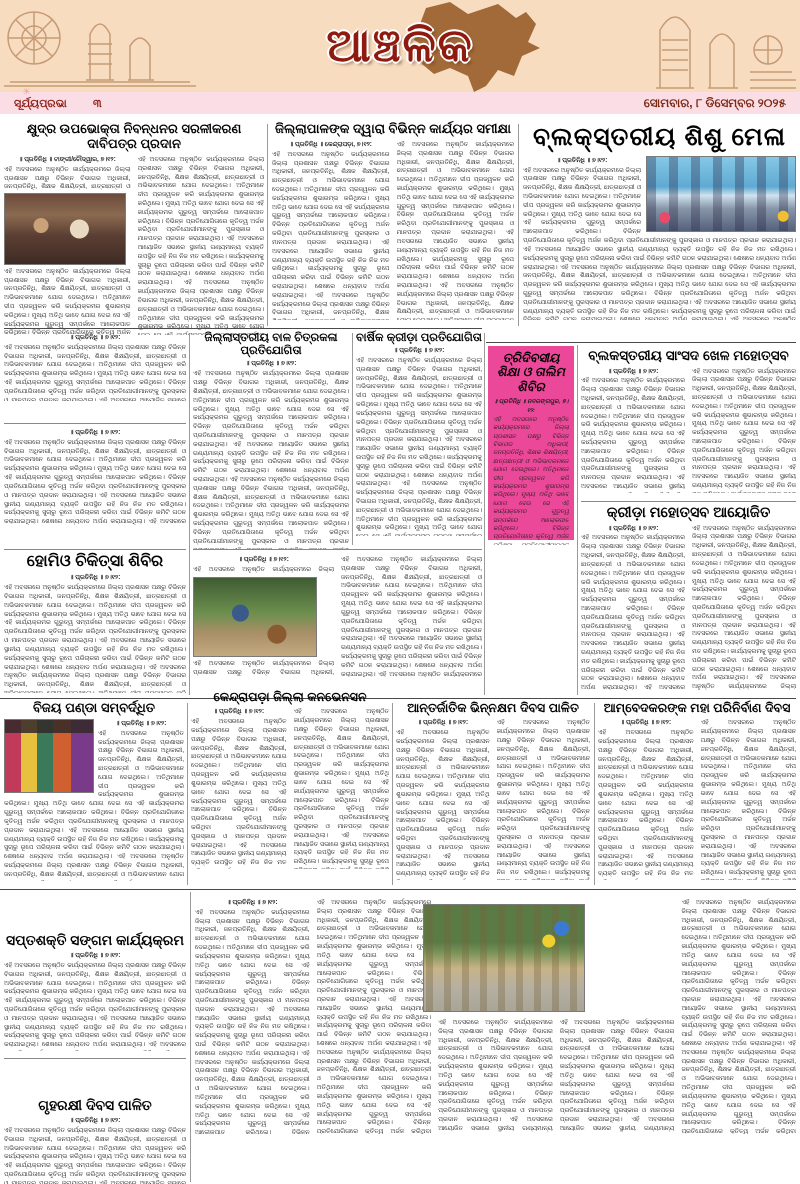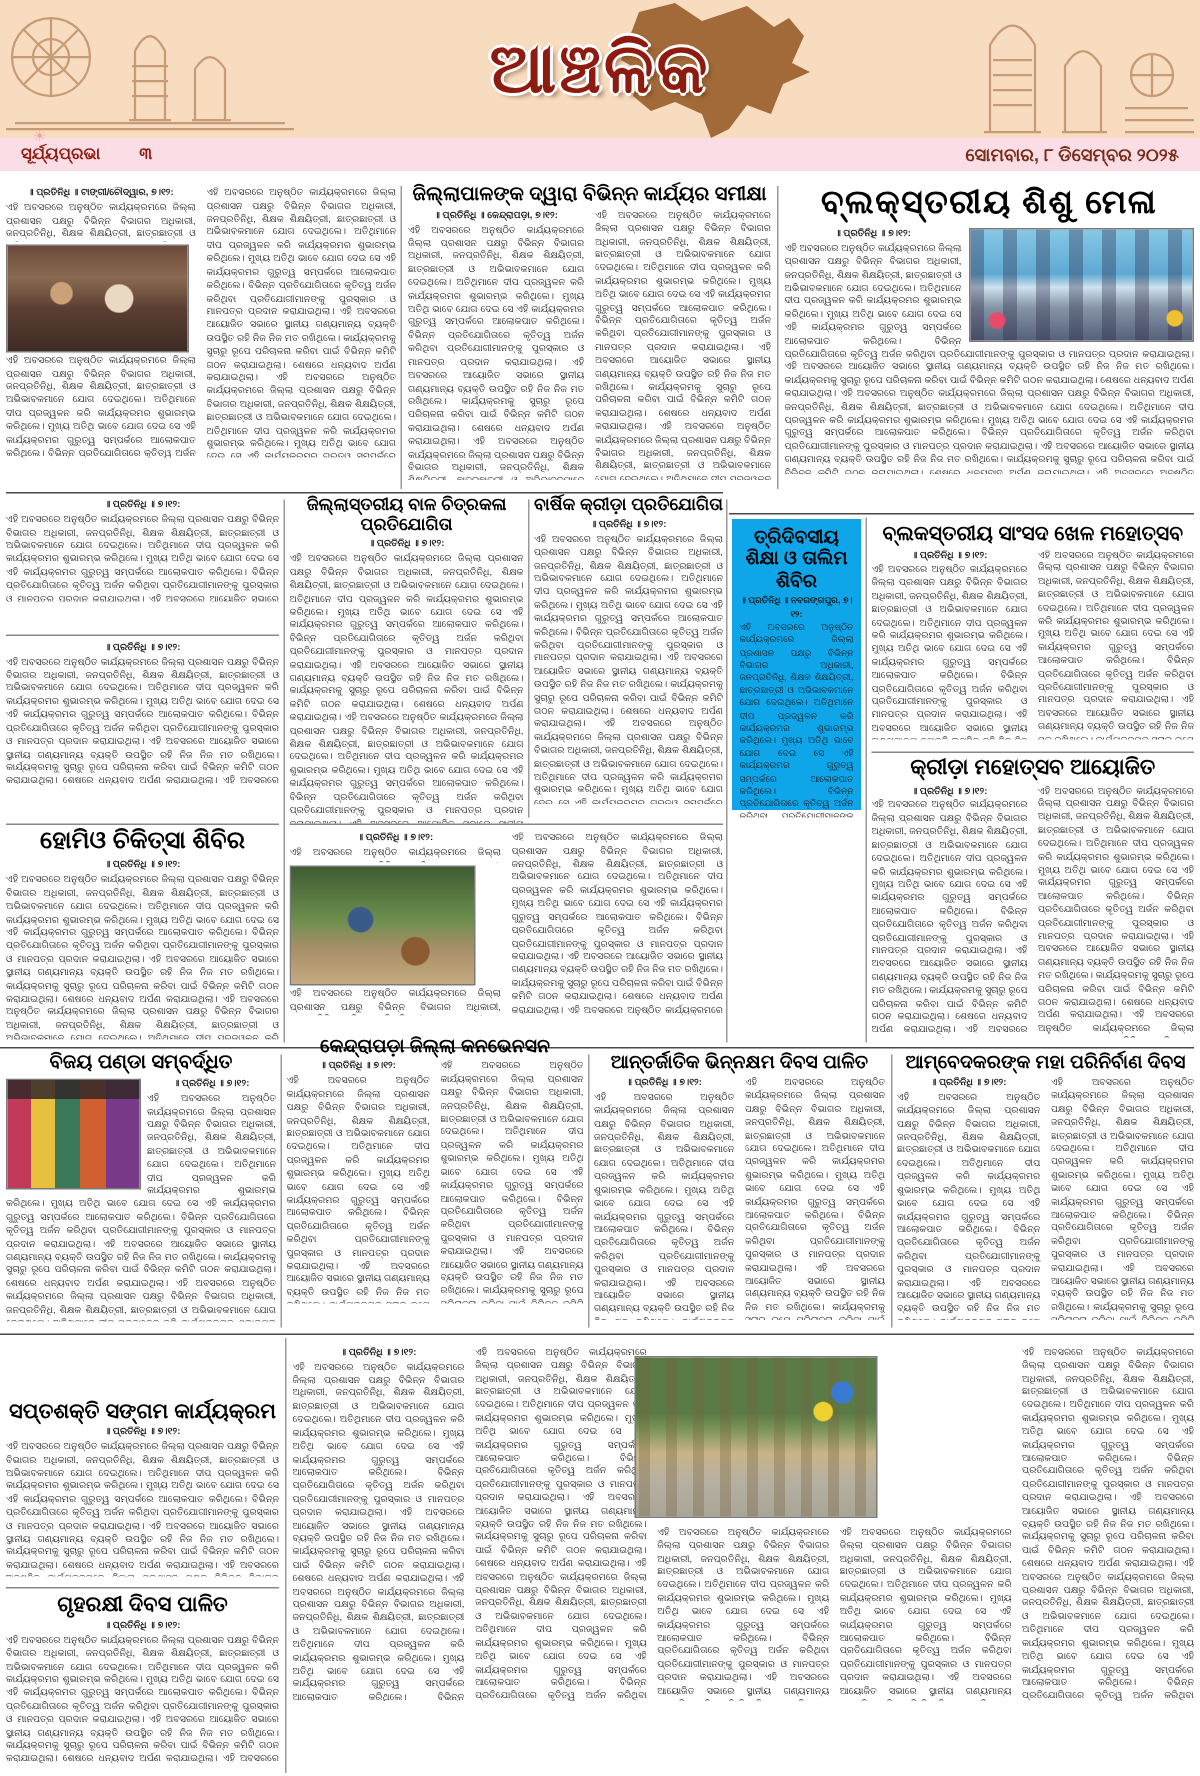--- a/index.html
+++ b/index.html
@@ -26,21 +26,21 @@
   .byline{display:block;font-weight:bold;text-align:center;margin-bottom:1px;}
   .cols{display:flex;gap:7px;}
   .cols>.body{flex:1;}
   .pretext{overflow:hidden;}
   .photo{border:1px solid #7a7a7a;box-sizing:border-box;}
   .ph-abs{position:absolute;}
   .fl{float:left;margin:0 4px 2px 0;}
   .fr{float:right;margin:0 0 2px 5px;}
   .vl{position:absolute;width:1px;background:#9a9a9a;}
   .hr1{position:absolute;height:1px;background:#4a4a4a;}
-  .pinkbox{background:#0ea5e9;box-sizing:border-box;padding:5px 5px;}
+  .pinkbox{background:#ec4899;box-sizing:border-box;padding:5px 5px;font-style:italic;}
   .ph1{background:radial-gradient(circle at 62% 50%,#ead9c2 0 9px,transparent 10px),
        radial-gradient(circle at 30% 45%,#caa27a 0 7px,transparent 8px),
        linear-gradient(180deg,#6d4b3c 0%,#8a6a50 30%,#5b3e33 60%,#3e2b24 100%);}
   .ph2{background:radial-gradient(circle at 12% 82%,#e84a6a 0 5px,transparent 6px),
        radial-gradient(circle at 92% 80%,#f0c030 0 5px,transparent 6px),
        repeating-linear-gradient(90deg,rgba(40,40,70,.35) 0 9px,transparent 9px 22px),
        linear-gradient(180deg,#86c8e6 0%,#5fa9d2 40%,#cfe2ee 52%,#8795a8 70%,#55607a 100%);}
   .ph3{background:radial-gradient(circle at 68% 72%,#8a5a30 0 9px,transparent 10px),
        radial-gradient(circle at 38% 45%,#3a5a8a 0 8px,transparent 9px),
        linear-gradient(180deg,#3f5c33 0%,#6c8f4e 45%,#a98f68 70%,#c4aa80 100%);}
@@ -87,20 +87,21 @@
   <div class="datebar">
     <div style="display:flex;align-items:center;">
       <span class="sunburst">☀</span>
       <span class="edition">ସୂର୍ଯ୍ୟପ୍ରଭା</span>
       <span class="pagenum">୩</span>
     </div>
     <span class="dateline">ସୋମବାର, ୮ ଡିସେମ୍ବର ୨୦୨୫</span>
   </div>
 
   <section class="art" style="left:4px;top:122px;width:260px;height:204px;">
+    <div class="hl" style="font-size:13px;">କ୍ଷୁଦ୍ର ଉପଭୋକ୍ତା ନିବନ୍ଧନର ସରଳୀକରଣ ଦାବିପତ୍ର ପ୍ରଦାନ</div>
     <div class="cols" style="height:180px;margin-top:3px;">
       <div class="body">
         <span class="byline">॥ ପ୍ରତିନିଧି ॥ ଟାଙ୍ଗୀ/ଚୌଦ୍ୱାର, ୭।୧୨:</span>
         <span class="pretext" style="display:block;height:26px;">ଏହି ଅବସରରେ ଅନୁଷ୍ଠିତ କାର୍ଯ୍ୟକ୍ରମରେ ଜିଲ୍ଲା ପ୍ରଶାସନ ପକ୍ଷରୁ ବିଭିନ୍ନ ବିଭାଗର ଅଧିକାରୀ, ଜନପ୍ରତିନିଧି, ଶିକ୍ଷକ ଶିକ୍ଷୟିତ୍ରୀ, ଛାତ୍ରଛାତ୍ରୀ ଓ ଅଭିଭାବକମାନେ ଯୋଗ ଦେଇଥିଲେ। ଅତିଥିମାନେ ଦୀପ ପ୍ରଜ୍ୱଳନ କରି କାର୍ଯ୍ୟକ୍ରମର ଶୁଭାରମ୍ଭ କରିଥିଲେ। ମୁଖ୍ୟ ଅତିଥି ଭାବେ ଯୋଗ ଦେଇ ସେ ଏହି କାର୍ଯ୍ୟକ୍ରମର ଗୁରୁତ୍ୱ ସମ୍ପର୍କରେ ଆଲୋକପାତ କରିଥିଲେ। ବିଭିନ୍ନ ପ୍ରତିଯୋଗିତାରେ କୃତିତ୍ୱ ଅର୍ଜନ କରିଥିବା ପ୍ରତିଯୋଗୀମାନଙ୍କୁ ପୁରସ୍କାର ଓ ମାନପତ୍ର ପ୍ରଦାନ କରାଯାଇଥିଲା। ଏହି ଅବସରରେ ଆୟୋଜିତ ସଭାରେ ସ୍ଥାନୀୟ ଗଣ୍ୟମାନ୍ୟ ବ୍ୟକ୍ତି ଉପସ୍ଥିତ ରହି ନିଜ ନିଜ ମତ ରଖିଥିଲେ। କାର୍ଯ୍ୟକ୍ରମକୁ ସୁଚାରୁ ରୂପେ ପରିଚାଳନା କରିବା ପାଇଁ ବିଭିନ୍ନ କମିଟି ଗଠନ କରାଯାଇଥିଲା। ଶେଷରେ ଧନ୍ୟବାଦ ଅର୍ପଣ କରାଯାଇଥିଲା।</span>
         <div class="photo ph1" style="width:122px;height:72px;margin:2px 0;"></div>
         <span>ଏହି ଅବସରରେ ଅନୁଷ୍ଠିତ କାର୍ଯ୍ୟକ୍ରମରେ ଜିଲ୍ଲା ପ୍ରଶାସନ ପକ୍ଷରୁ ବିଭିନ୍ନ ବିଭାଗର ଅଧିକାରୀ, ଜନପ୍ରତିନିଧି, ଶିକ୍ଷକ ଶିକ୍ଷୟିତ୍ରୀ, ଛାତ୍ରଛାତ୍ରୀ ଓ ଅଭିଭାବକମାନେ ଯୋଗ ଦେଇଥିଲେ। ଅତିଥିମାନେ ଦୀପ ପ୍ରଜ୍ୱଳନ କରି କାର୍ଯ୍ୟକ୍ରମର ଶୁଭାରମ୍ଭ କରିଥିଲେ। ମୁଖ୍ୟ ଅତିଥି ଭାବେ ଯୋଗ ଦେଇ ସେ ଏହି କାର୍ଯ୍ୟକ୍ରମର ଗୁରୁତ୍ୱ ସମ୍ପର୍କରେ ଆଲୋକପାତ କରିଥିଲେ। ବିଭିନ୍ନ ପ୍ରତିଯୋଗିତାରେ କୃତିତ୍ୱ ଅର୍ଜନ କରିଥିବା ପ୍ରତିଯୋଗୀମାନଙ୍କୁ ପୁରସ୍କାର ଓ ମାନପତ୍ର ପ୍ରଦାନ କରାଯାଇଥିଲା। ଏହି ଅବସରରେ ଆୟୋଜିତ ସଭାରେ ସ୍ଥାନୀୟ ଗଣ୍ୟମାନ୍ୟ ବ୍ୟକ୍ତି ଉପସ୍ଥିତ ରହି ନିଜ ନିଜ ମତ ରଖିଥିଲେ। କାର୍ଯ୍ୟକ୍ରମକୁ ସୁଚାରୁ ରୂପେ ପରିଚାଳନା କରିବା ପାଇଁ ବିଭିନ୍ନ କମିଟି ଗଠନ କରାଯାଇଥିଲା। ଶେଷରେ ଧନ୍ୟବାଦ ଅର୍ପଣ କରାଯାଇଥିଲା।</span>
       </div>
       <div class="body">ଏହି ଅବସରରେ ଅନୁଷ୍ଠିତ କାର୍ଯ୍ୟକ୍ରମରେ ଜିଲ୍ଲା ପ୍ରଶାସନ ପକ୍ଷରୁ ବିଭିନ୍ନ ବିଭାଗର ଅଧିକାରୀ, ଜନପ୍ରତିନିଧି, ଶିକ୍ଷକ ଶିକ୍ଷୟିତ୍ରୀ, ଛାତ୍ରଛାତ୍ରୀ ଓ ଅଭିଭାବକମାନେ ଯୋଗ ଦେଇଥିଲେ। ଅତିଥିମାନେ ଦୀପ ପ୍ରଜ୍ୱଳନ କରି କାର୍ଯ୍ୟକ୍ରମର ଶୁଭାରମ୍ଭ କରିଥିଲେ। ମୁଖ୍ୟ ଅତିଥି ଭାବେ ଯୋଗ ଦେଇ ସେ ଏହି କାର୍ଯ୍ୟକ୍ରମର ଗୁରୁତ୍ୱ ସମ୍ପର୍କରେ ଆଲୋକପାତ କରିଥିଲେ। ବିଭିନ୍ନ ପ୍ରତିଯୋଗିତାରେ କୃତିତ୍ୱ ଅର୍ଜନ କରିଥିବା ପ୍ରତିଯୋଗୀମାନଙ୍କୁ ପୁରସ୍କାର ଓ ମାନପତ୍ର ପ୍ରଦାନ କରାଯାଇଥିଲା। ଏହି ଅବସରରେ ଆୟୋଜିତ ସଭାରେ ସ୍ଥାନୀୟ ଗଣ୍ୟମାନ୍ୟ ବ୍ୟକ୍ତି ଉପସ୍ଥିତ ରହି ନିଜ ନିଜ ମତ ରଖିଥିଲେ। କାର୍ଯ୍ୟକ୍ରମକୁ ସୁଚାରୁ ରୂପେ ପରିଚାଳନା କରିବା ପାଇଁ ବିଭିନ୍ନ କମିଟି ଗଠନ କରାଯାଇଥିଲା। ଶେଷରେ ଧନ୍ୟବାଦ ଅର୍ପଣ କରାଯାଇଥିଲା। ଏହି ଅବସରରେ ଅନୁଷ୍ଠିତ କାର୍ଯ୍ୟକ୍ରମରେ ଜିଲ୍ଲା ପ୍ରଶାସନ ପକ୍ଷରୁ ବିଭିନ୍ନ ବିଭାଗର ଅଧିକାରୀ, ଜନପ୍ରତିନିଧି, ଶିକ୍ଷକ ଶିକ୍ଷୟିତ୍ରୀ, ଛାତ୍ରଛାତ୍ରୀ ଓ ଅଭିଭାବକମାନେ ଯୋଗ ଦେଇଥିଲେ। ଅତିଥିମାନେ ଦୀପ ପ୍ରଜ୍ୱଳନ କରି କାର୍ଯ୍ୟକ୍ରମର ଶୁଭାରମ୍ଭ କରିଥିଲେ। ମୁଖ୍ୟ ଅତିଥି ଭାବେ ଯୋଗ ଦେଇ ସେ ଏହି କାର୍ଯ୍ୟକ୍ରମର ଗୁରୁତ୍ୱ ସମ୍ପର୍କରେ ଆଲୋକପାତ କରିଥିଲେ। ବିଭିନ୍ନ ପ୍ରତିଯୋଗିତାରେ କୃତିତ୍ୱ ଅର୍ଜନ କରିଥିବା ପ୍ରତିଯୋଗୀମାନଙ୍କୁ ପୁରସ୍କାର ଓ ମାନପତ୍ର ପ୍ରଦାନ କରାଯାଇଥିଲା। ଏହି ଅବସରରେ ଆୟୋଜିତ ସଭାରେ ସ୍ଥାନୀୟ ଗଣ୍ୟମାନ୍ୟ ବ୍ୟକ୍ତି ଉପସ୍ଥିତ ରହି ନିଜ ନିଜ ମତ ରଖିଥିଲେ। କାର୍ଯ୍ୟକ୍ରମକୁ ସୁଚାରୁ ରୂପେ ପରିଚାଳନା କରିବା ପାଇଁ ବିଭିନ୍ନ କମିଟି ଗଠନ କରାଯାଇଥିଲା। ଶେଷରେ ଧନ୍ୟବାଦ ଅର୍ପଣ କରାଯାଇଥିଲା।</div>
     </div>
   </section>
@@ -114,21 +115,21 @@
         <span class="byline">॥ ପ୍ରତିନିଧି ॥ କେନ୍ଦ୍ରାପଡ଼ା, ୭।୧୨:</span>
         <span>ଏହି ଅବସରରେ ଅନୁଷ୍ଠିତ କାର୍ଯ୍ୟକ୍ରମରେ ଜିଲ୍ଲା ପ୍ରଶାସନ ପକ୍ଷରୁ ବିଭିନ୍ନ ବିଭାଗର ଅଧିକାରୀ, ଜନପ୍ରତିନିଧି, ଶିକ୍ଷକ ଶିକ୍ଷୟିତ୍ରୀ, ଛାତ୍ରଛାତ୍ରୀ ଓ ଅଭିଭାବକମାନେ ଯୋଗ ଦେଇଥିଲେ। ଅତିଥିମାନେ ଦୀପ ପ୍ରଜ୍ୱଳନ କରି କାର୍ଯ୍ୟକ୍ରମର ଶୁଭାରମ୍ଭ କରିଥିଲେ। ମୁଖ୍ୟ ଅତିଥି ଭାବେ ଯୋଗ ଦେଇ ସେ ଏହି କାର୍ଯ୍ୟକ୍ରମର ଗୁରୁତ୍ୱ ସମ୍ପର୍କରେ ଆଲୋକପାତ କରିଥିଲେ। ବିଭିନ୍ନ ପ୍ରତିଯୋଗିତାରେ କୃତିତ୍ୱ ଅର୍ଜନ କରିଥିବା ପ୍ରତିଯୋଗୀମାନଙ୍କୁ ପୁରସ୍କାର ଓ ମାନପତ୍ର ପ୍ରଦାନ କରାଯାଇଥିଲା। ଏହି ଅବସରରେ ଆୟୋଜିତ ସଭାରେ ସ୍ଥାନୀୟ ଗଣ୍ୟମାନ୍ୟ ବ୍ୟକ୍ତି ଉପସ୍ଥିତ ରହି ନିଜ ନିଜ ମତ ରଖିଥିଲେ। କାର୍ଯ୍ୟକ୍ରମକୁ ସୁଚାରୁ ରୂପେ ପରିଚାଳନା କରିବା ପାଇଁ ବିଭିନ୍ନ କମିଟି ଗଠନ କରାଯାଇଥିଲା। ଶେଷରେ ଧନ୍ୟବାଦ ଅର୍ପଣ କରାଯାଇଥିଲା। ଏହି ଅବସରରେ ଅନୁଷ୍ଠିତ କାର୍ଯ୍ୟକ୍ରମରେ ଜିଲ୍ଲା ପ୍ରଶାସନ ପକ୍ଷରୁ ବିଭିନ୍ନ ବିଭାଗର ଅଧିକାରୀ, ଜନପ୍ରତିନିଧି, ଶିକ୍ଷକ ଶିକ୍ଷୟିତ୍ରୀ, ଛାତ୍ରଛାତ୍ରୀ ଓ ଅଭିଭାବକମାନେ ଯୋଗ ଦେଇଥିଲେ। ଅତିଥିମାନେ ଦୀପ ପ୍ରଜ୍ୱଳନ କରି କାର୍ଯ୍ୟକ୍ରମର ଶୁଭାରମ୍ଭ କରିଥିଲେ। ମୁଖ୍ୟ ଅତିଥି ଭାବେ ଯୋଗ ଦେଇ ସେ ଏହି କାର୍ଯ୍ୟକ୍ରମର ଗୁରୁତ୍ୱ ସମ୍ପର୍କରେ ଆଲୋକପାତ କରିଥିଲେ। ବିଭିନ୍ନ ପ୍ରତିଯୋଗିତାରେ କୃତିତ୍ୱ ଅର୍ଜନ କରିଥିବା ପ୍ରତିଯୋଗୀମାନଙ୍କୁ ପୁରସ୍କାର ଓ ମାନପତ୍ର ପ୍ରଦାନ କରାଯାଇଥିଲା। ଏହି ଅବସରରେ ଆୟୋଜିତ ସଭାରେ ସ୍ଥାନୀୟ ଗଣ୍ୟମାନ୍ୟ ବ୍ୟକ୍ତି ଉପସ୍ଥିତ ରହି ନିଜ ନିଜ ମତ ରଖିଥିଲେ। କାର୍ଯ୍ୟକ୍ରମକୁ ସୁଚାରୁ ରୂପେ ପରିଚାଳନା କରିବା ପାଇଁ ବିଭିନ୍ନ କମିଟି ଗଠନ କରାଯାଇଥିଲା। ଶେଷରେ ଧନ୍ୟବାଦ ଅର୍ପଣ କରାଯାଇଥିଲା।</span>
       </div>
       <div class="body">ଏହି ଅବସରରେ ଅନୁଷ୍ଠିତ କାର୍ଯ୍ୟକ୍ରମରେ ଜିଲ୍ଲା ପ୍ରଶାସନ ପକ୍ଷରୁ ବିଭିନ୍ନ ବିଭାଗର ଅଧିକାରୀ, ଜନପ୍ରତିନିଧି, ଶିକ୍ଷକ ଶିକ୍ଷୟିତ୍ରୀ, ଛାତ୍ରଛାତ୍ରୀ ଓ ଅଭିଭାବକମାନେ ଯୋଗ ଦେଇଥିଲେ। ଅତିଥିମାନେ ଦୀପ ପ୍ରଜ୍ୱଳନ କରି କାର୍ଯ୍ୟକ୍ରମର ଶୁଭାରମ୍ଭ କରିଥିଲେ। ମୁଖ୍ୟ ଅତିଥି ଭାବେ ଯୋଗ ଦେଇ ସେ ଏହି କାର୍ଯ୍ୟକ୍ରମର ଗୁରୁତ୍ୱ ସମ୍ପର୍କରେ ଆଲୋକପାତ କରିଥିଲେ। ବିଭିନ୍ନ ପ୍ରତିଯୋଗିତାରେ କୃତିତ୍ୱ ଅର୍ଜନ କରିଥିବା ପ୍ରତିଯୋଗୀମାନଙ୍କୁ ପୁରସ୍କାର ଓ ମାନପତ୍ର ପ୍ରଦାନ କରାଯାଇଥିଲା। ଏହି ଅବସରରେ ଆୟୋଜିତ ସଭାରେ ସ୍ଥାନୀୟ ଗଣ୍ୟମାନ୍ୟ ବ୍ୟକ୍ତି ଉପସ୍ଥିତ ରହି ନିଜ ନିଜ ମତ ରଖିଥିଲେ। କାର୍ଯ୍ୟକ୍ରମକୁ ସୁଚାରୁ ରୂପେ ପରିଚାଳନା କରିବା ପାଇଁ ବିଭିନ୍ନ କମିଟି ଗଠନ କରାଯାଇଥିଲା। ଶେଷରେ ଧନ୍ୟବାଦ ଅର୍ପଣ କରାଯାଇଥିଲା। ଏହି ଅବସରରେ ଅନୁଷ୍ଠିତ କାର୍ଯ୍ୟକ୍ରମରେ ଜିଲ୍ଲା ପ୍ରଶାସନ ପକ୍ଷରୁ ବିଭିନ୍ନ ବିଭାଗର ଅଧିକାରୀ, ଜନପ୍ରତିନିଧି, ଶିକ୍ଷକ ଶିକ୍ଷୟିତ୍ରୀ, ଛାତ୍ରଛାତ୍ରୀ ଓ ଅଭିଭାବକମାନେ ଯୋଗ ଦେଇଥିଲେ। ଅତିଥିମାନେ ଦୀପ ପ୍ରଜ୍ୱଳନ କରି କାର୍ଯ୍ୟକ୍ରମର ଶୁଭାରମ୍ଭ କରିଥିଲେ। ମୁଖ୍ୟ ଅତିଥି ଭାବେ ଯୋଗ ଦେଇ ସେ ଏହି କାର୍ଯ୍ୟକ୍ରମର ଗୁରୁତ୍ୱ ସମ୍ପର୍କରେ ଆଲୋକପାତ କରିଥିଲେ। ବିଭିନ୍ନ ପ୍ରତିଯୋଗିତାରେ କୃତିତ୍ୱ ଅର୍ଜନ କରିଥିବା ପ୍ରତିଯୋଗୀମାନଙ୍କୁ ପୁରସ୍କାର ଓ ମାନପତ୍ର ପ୍ରଦାନ କରାଯାଇଥିଲା। ଏହି ଅବସରରେ ଆୟୋଜିତ ସଭାରେ ସ୍ଥାନୀୟ ଗଣ୍ୟମାନ୍ୟ ବ୍ୟକ୍ତି ଉପସ୍ଥିତ ରହି ନିଜ ନିଜ ମତ ରଖିଥିଲେ। କାର୍ଯ୍ୟକ୍ରମକୁ ସୁଚାରୁ ରୂପେ ପରିଚାଳନା କରିବା ପାଇଁ ବିଭିନ୍ନ କମିଟି ଗଠନ କରାଯାଇଥିଲା। ଶେଷରେ ଧନ୍ୟବାଦ ଅର୍ପଣ କରାଯାଇଥିଲା।</div>
     </div>
   </section>
 
   <i class="vl" style="left:518px;top:124px;height:202px;"></i>
 
   <section class="art" style="left:523px;top:122px;width:273px;height:204px;">
-    <div class="hl" style="font-size:22px;letter-spacing:1px;">ବ୍ଲକ୍‌ସ୍ତରୀୟ ଶିଶୁ ମେଳା</div>
+    <div class="hl" style="font-size:25px;letter-spacing:1px;">ବ୍ଲକ୍‌ସ୍ତରୀୟ ଶିଶୁ ମେଳା</div>
     <div class="body" style="height:164px;margin-top:5px;">
       <div class="photo ph2 fr" style="width:150px;height:76px;"></div>
       <span class="byline">॥ ପ୍ରତିନିଧି ॥ ୭।୧୨:</span>
       <span>ଏହି ଅବସରରେ ଅନୁଷ୍ଠିତ କାର୍ଯ୍ୟକ୍ରମରେ ଜିଲ୍ଲା ପ୍ରଶାସନ ପକ୍ଷରୁ ବିଭିନ୍ନ ବିଭାଗର ଅଧିକାରୀ, ଜନପ୍ରତିନିଧି, ଶିକ୍ଷକ ଶିକ୍ଷୟିତ୍ରୀ, ଛାତ୍ରଛାତ୍ରୀ ଓ ଅଭିଭାବକମାନେ ଯୋଗ ଦେଇଥିଲେ। ଅତିଥିମାନେ ଦୀପ ପ୍ରଜ୍ୱଳନ କରି କାର୍ଯ୍ୟକ୍ରମର ଶୁଭାରମ୍ଭ କରିଥିଲେ। ମୁଖ୍ୟ ଅତିଥି ଭାବେ ଯୋଗ ଦେଇ ସେ ଏହି କାର୍ଯ୍ୟକ୍ରମର ଗୁରୁତ୍ୱ ସମ୍ପର୍କରେ ଆଲୋକପାତ କରିଥିଲେ। ବିଭିନ୍ନ ପ୍ରତିଯୋଗିତାରେ କୃତିତ୍ୱ ଅର୍ଜନ କରିଥିବା ପ୍ରତିଯୋଗୀମାନଙ୍କୁ ପୁରସ୍କାର ଓ ମାନପତ୍ର ପ୍ରଦାନ କରାଯାଇଥିଲା। ଏହି ଅବସରରେ ଆୟୋଜିତ ସଭାରେ ସ୍ଥାନୀୟ ଗଣ୍ୟମାନ୍ୟ ବ୍ୟକ୍ତି ଉପସ୍ଥିତ ରହି ନିଜ ନିଜ ମତ ରଖିଥିଲେ। କାର୍ଯ୍ୟକ୍ରମକୁ ସୁଚାରୁ ରୂପେ ପରିଚାଳନା କରିବା ପାଇଁ ବିଭିନ୍ନ କମିଟି ଗଠନ କରାଯାଇଥିଲା। ଶେଷରେ ଧନ୍ୟବାଦ ଅର୍ପଣ କରାଯାଇଥିଲା। ଏହି ଅବସରରେ ଅନୁଷ୍ଠିତ କାର୍ଯ୍ୟକ୍ରମରେ ଜିଲ୍ଲା ପ୍ରଶାସନ ପକ୍ଷରୁ ବିଭିନ୍ନ ବିଭାଗର ଅଧିକାରୀ, ଜନପ୍ରତିନିଧି, ଶିକ୍ଷକ ଶିକ୍ଷୟିତ୍ରୀ, ଛାତ୍ରଛାତ୍ରୀ ଓ ଅଭିଭାବକମାନେ ଯୋଗ ଦେଇଥିଲେ। ଅତିଥିମାନେ ଦୀପ ପ୍ରଜ୍ୱଳନ କରି କାର୍ଯ୍ୟକ୍ରମର ଶୁଭାରମ୍ଭ କରିଥିଲେ। ମୁଖ୍ୟ ଅତିଥି ଭାବେ ଯୋଗ ଦେଇ ସେ ଏହି କାର୍ଯ୍ୟକ୍ରମର ଗୁରୁତ୍ୱ ସମ୍ପର୍କରେ ଆଲୋକପାତ କରିଥିଲେ। ବିଭିନ୍ନ ପ୍ରତିଯୋଗିତାରେ କୃତିତ୍ୱ ଅର୍ଜନ କରିଥିବା ପ୍ରତିଯୋଗୀମାନଙ୍କୁ ପୁରସ୍କାର ଓ ମାନପତ୍ର ପ୍ରଦାନ କରାଯାଇଥିଲା। ଏହି ଅବସରରେ ଆୟୋଜିତ ସଭାରେ ସ୍ଥାନୀୟ ଗଣ୍ୟମାନ୍ୟ ବ୍ୟକ୍ତି ଉପସ୍ଥିତ ରହି ନିଜ ନିଜ ମତ ରଖିଥିଲେ। କାର୍ଯ୍ୟକ୍ରମକୁ ସୁଚାରୁ ରୂପେ ପରିଚାଳନା କରିବା ପାଇଁ ବିଭିନ୍ନ କମିଟି ଗଠନ କରାଯାଇଥିଲା। ଶେଷରେ ଧନ୍ୟବାଦ ଅର୍ପଣ କରାଯାଇଥିଲା। ଏହି ଅବସରରେ ଅନୁଷ୍ଠିତ କାର୍ଯ୍ୟକ୍ରମରେ ଜିଲ୍ଲା ପ୍ରଶାସନ ପକ୍ଷରୁ ବିଭିନ୍ନ ବିଭାଗର ଅଧିକାରୀ, ଜନପ୍ରତିନିଧି, ଶିକ୍ଷକ ଶିକ୍ଷୟିତ୍ରୀ, ଛାତ୍ରଛାତ୍ରୀ ଓ ଅଭିଭାବକମାନେ ଯୋଗ ଦେଇଥିଲେ। ଅତିଥିମାନେ ଦୀପ ପ୍ରଜ୍ୱଳନ କରି କାର୍ଯ୍ୟକ୍ରମର ଶୁଭାରମ୍ଭ କରିଥିଲେ। ମୁଖ୍ୟ ଅତିଥି ଭାବେ ଯୋଗ ଦେଇ ସେ ଏହି କାର୍ଯ୍ୟକ୍ରମର ଗୁରୁତ୍ୱ ସମ୍ପର୍କରେ ଆଲୋକପାତ କରିଥିଲେ। ବିଭିନ୍ନ ପ୍ରତିଯୋଗିତାରେ କୃତିତ୍ୱ ଅର୍ଜନ କରିଥିବା ପ୍ରତିଯୋଗୀମାନଙ୍କୁ ପୁରସ୍କାର ଓ ମାନପତ୍ର ପ୍ରଦାନ କରାଯାଇଥିଲା। ଏହି ଅବସରରେ ଆୟୋଜିତ ସଭାରେ ସ୍ଥାନୀୟ ଗଣ୍ୟମାନ୍ୟ ବ୍ୟକ୍ତି ଉପସ୍ଥିତ ରହି ନିଜ ନିଜ ମତ ରଖିଥିଲେ। କାର୍ଯ୍ୟକ୍ରମକୁ ସୁଚାରୁ ରୂପେ ପରିଚାଳନା କରିବା ପାଇଁ ବିଭିନ୍ନ କମିଟି ଗଠନ କରାଯାଇଥିଲା। ଶେଷରେ ଧନ୍ୟବାଦ ଅର୍ପଣ କରାଯାଇଥିଲା।</span>
     </div>
   </section>
 
   <i class="hr1" style="left:4px;top:328px;width:478px;"></i>
   <i class="hr1" style="left:486px;top:342px;width:310px;"></i>
 
@@ -284,21 +285,21 @@
     <div class="hl" style="font-size:14px;">ସପ୍ତଶକ୍ତି ସଙ୍ଗମ କାର୍ଯ୍ୟକ୍ରମ</div>
     <div class="body" style="height:100px;margin-top:3px;">
       <span class="byline">॥ ପ୍ରତିନିଧି ॥ ୭।୧୨:</span>
       <span>ଏହି ଅବସରରେ ଅନୁଷ୍ଠିତ କାର୍ଯ୍ୟକ୍ରମରେ ଜିଲ୍ଲା ପ୍ରଶାସନ ପକ୍ଷରୁ ବିଭିନ୍ନ ବିଭାଗର ଅଧିକାରୀ, ଜନପ୍ରତିନିଧି, ଶିକ୍ଷକ ଶିକ୍ଷୟିତ୍ରୀ, ଛାତ୍ରଛାତ୍ରୀ ଓ ଅଭିଭାବକମାନେ ଯୋଗ ଦେଇଥିଲେ। ଅତିଥିମାନେ ଦୀପ ପ୍ରଜ୍ୱଳନ କରି କାର୍ଯ୍ୟକ୍ରମର ଶୁଭାରମ୍ଭ କରିଥିଲେ। ମୁଖ୍ୟ ଅତିଥି ଭାବେ ଯୋଗ ଦେଇ ସେ ଏହି କାର୍ଯ୍ୟକ୍ରମର ଗୁରୁତ୍ୱ ସମ୍ପର୍କରେ ଆଲୋକପାତ କରିଥିଲେ। ବିଭିନ୍ନ ପ୍ରତିଯୋଗିତାରେ କୃତିତ୍ୱ ଅର୍ଜନ କରିଥିବା ପ୍ରତିଯୋଗୀମାନଙ୍କୁ ପୁରସ୍କାର ଓ ମାନପତ୍ର ପ୍ରଦାନ କରାଯାଇଥିଲା। ଏହି ଅବସରରେ ଆୟୋଜିତ ସଭାରେ ସ୍ଥାନୀୟ ଗଣ୍ୟମାନ୍ୟ ବ୍ୟକ୍ତି ଉପସ୍ଥିତ ରହି ନିଜ ନିଜ ମତ ରଖିଥିଲେ। କାର୍ଯ୍ୟକ୍ରମକୁ ସୁଚାରୁ ରୂପେ ପରିଚାଳନା କରିବା ପାଇଁ ବିଭିନ୍ନ କମିଟି ଗଠନ କରାଯାଇଥିଲା। ଶେଷରେ ଧନ୍ୟବାଦ ଅର୍ପଣ କରାଯାଇଥିଲା। ଏହି ଅବସରରେ ଅନୁଷ୍ଠିତ କାର୍ଯ୍ୟକ୍ରମରେ ଜିଲ୍ଲା ପ୍ରଶାସନ ପକ୍ଷରୁ ବିଭିନ୍ନ ବିଭାଗର ଅଧିକାରୀ, ଜନପ୍ରତିନିଧି, ଶିକ୍ଷକ ଶିକ୍ଷୟିତ୍ରୀ, ଛାତ୍ରଛାତ୍ରୀ ଓ ଅଭିଭାବକମାନେ ଯୋଗ ଦେଇଥିଲେ। ଅତିଥିମାନେ ଦୀପ ପ୍ରଜ୍ୱଳନ କରି କାର୍ଯ୍ୟକ୍ରମର ଶୁଭାରମ୍ଭ କରିଥିଲେ। ମୁଖ୍ୟ ଅତିଥି ଭାବେ ଯୋଗ ଦେଇ ସେ ଏହି କାର୍ଯ୍ୟକ୍ରମର ଗୁରୁତ୍ୱ ସମ୍ପର୍କରେ ଆଲୋକପାତ କରିଥିଲେ। ବିଭିନ୍ନ ପ୍ରତିଯୋଗିତାରେ କୃତିତ୍ୱ ଅର୍ଜନ କରିଥିବା ପ୍ରତିଯୋଗୀମାନଙ୍କୁ ପୁରସ୍କାର ଓ ମାନପତ୍ର ପ୍ରଦାନ କରାଯାଇଥିଲା। ଏହି ଅବସରରେ ଆୟୋଜିତ ସଭାରେ ସ୍ଥାନୀୟ ଗଣ୍ୟମାନ୍ୟ ବ୍ୟକ୍ତି ଉପସ୍ଥିତ ରହି ନିଜ ନିଜ ମତ ରଖିଥିଲେ। କାର୍ଯ୍ୟକ୍ରମକୁ ସୁଚାରୁ ରୂପେ ପରିଚାଳନା କରିବା ପାଇଁ ବିଭିନ୍ନ କମିଟି ଗଠନ କରାଯାଇଥିଲା। ଶେଷରେ ଧନ୍ୟବାଦ ଅର୍ପଣ କରାଯାଇଥିଲା।</span>
     </div>
   </section>
 
   <i class="hr1" style="left:4px;top:1058px;width:182px;background:#888;"></i>
 
   <section class="art" style="left:4px;top:1061px;width:182px;height:120px;">
-    <div class="hl" style="font-size:14px;">ଗୃହରକ୍ଷୀ ଦିବସ ପାଳିତ</div>
+    <div class="hl" style="font-size:14px;margin-top:36px;">ଗୃହରକ୍ଷୀ ଦିବସ ପାଳିତ</div>
     <div class="body" style="height:96px;margin-top:3px;">
       <span class="byline">॥ ପ୍ରତିନିଧି ॥ ୭।୧୨:</span>
       <span>ଏହି ଅବସରରେ ଅନୁଷ୍ଠିତ କାର୍ଯ୍ୟକ୍ରମରେ ଜିଲ୍ଲା ପ୍ରଶାସନ ପକ୍ଷରୁ ବିଭିନ୍ନ ବିଭାଗର ଅଧିକାରୀ, ଜନପ୍ରତିନିଧି, ଶିକ୍ଷକ ଶିକ୍ଷୟିତ୍ରୀ, ଛାତ୍ରଛାତ୍ରୀ ଓ ଅଭିଭାବକମାନେ ଯୋଗ ଦେଇଥିଲେ। ଅତିଥିମାନେ ଦୀପ ପ୍ରଜ୍ୱଳନ କରି କାର୍ଯ୍ୟକ୍ରମର ଶୁଭାରମ୍ଭ କରିଥିଲେ। ମୁଖ୍ୟ ଅତିଥି ଭାବେ ଯୋଗ ଦେଇ ସେ ଏହି କାର୍ଯ୍ୟକ୍ରମର ଗୁରୁତ୍ୱ ସମ୍ପର୍କରେ ଆଲୋକପାତ କରିଥିଲେ। ବିଭିନ୍ନ ପ୍ରତିଯୋଗିତାରେ କୃତିତ୍ୱ ଅର୍ଜନ କରିଥିବା ପ୍ରତିଯୋଗୀମାନଙ୍କୁ ପୁରସ୍କାର ଓ ମାନପତ୍ର ପ୍ରଦାନ କରାଯାଇଥିଲା। ଏହି ଅବସରରେ ଆୟୋଜିତ ସଭାରେ ସ୍ଥାନୀୟ ଗଣ୍ୟମାନ୍ୟ ବ୍ୟକ୍ତି ଉପସ୍ଥିତ ରହି ନିଜ ନିଜ ମତ ରଖିଥିଲେ। କାର୍ଯ୍ୟକ୍ରମକୁ ସୁଚାରୁ ରୂପେ ପରିଚାଳନା କରିବା ପାଇଁ ବିଭିନ୍ନ କମିଟି ଗଠନ କରାଯାଇଥିଲା। ଶେଷରେ ଧନ୍ୟବାଦ ଅର୍ପଣ କରାଯାଇଥିଲା। ଏହି ଅବସରରେ ଅନୁଷ୍ଠିତ କାର୍ଯ୍ୟକ୍ରମରେ ଜିଲ୍ଲା ପ୍ରଶାସନ ପକ୍ଷରୁ ବିଭିନ୍ନ ବିଭାଗର ଅଧିକାରୀ, ଜନପ୍ରତିନିଧି, ଶିକ୍ଷକ ଶିକ୍ଷୟିତ୍ରୀ, ଛାତ୍ରଛାତ୍ରୀ ଓ ଅଭିଭାବକମାନେ ଯୋଗ ଦେଇଥିଲେ। ଅତିଥିମାନେ ଦୀପ ପ୍ରଜ୍ୱଳନ କରି କାର୍ଯ୍ୟକ୍ରମର ଶୁଭାରମ୍ଭ କରିଥିଲେ। ମୁଖ୍ୟ ଅତିଥି ଭାବେ ଯୋଗ ଦେଇ ସେ ଏହି କାର୍ଯ୍ୟକ୍ରମର ଗୁରୁତ୍ୱ ସମ୍ପର୍କରେ ଆଲୋକପାତ କରିଥିଲେ। ବିଭିନ୍ନ ପ୍ରତିଯୋଗିତାରେ କୃତିତ୍ୱ ଅର୍ଜନ କରିଥିବା ପ୍ରତିଯୋଗୀମାନଙ୍କୁ ପୁରସ୍କାର ଓ ମାନପତ୍ର ପ୍ରଦାନ କରାଯାଇଥିଲା। ଏହି ଅବସରରେ ଆୟୋଜିତ ସଭାରେ ସ୍ଥାନୀୟ ଗଣ୍ୟମାନ୍ୟ ବ୍ୟକ୍ତି ଉପସ୍ଥିତ ରହି ନିଜ ନିଜ ମତ ରଖିଥିଲେ। କାର୍ଯ୍ୟକ୍ରମକୁ ସୁଚାରୁ ରୂପେ ପରିଚାଳନା କରିବା ପାଇଁ ବିଭିନ୍ନ କମିଟି ଗଠନ କରାଯାଇଥିଲା। ଶେଷରେ ଧନ୍ୟବାଦ ଅର୍ପଣ କରାଯାଇଥିଲା।</span>
     </div>
   </section>
 
   <i class="vl" style="left:190px;top:892px;height:290px;"></i>
 
   <section class="art" style="left:195px;top:892px;width:601px;height:290px;">
     <div style="position:relative;margin-top:6px;height:236px;display:flex;gap:7px;">

